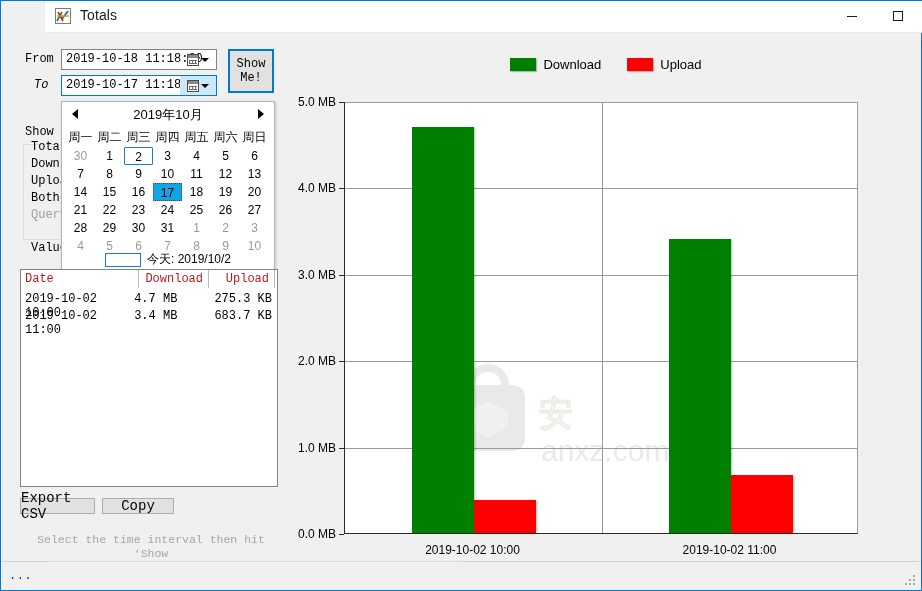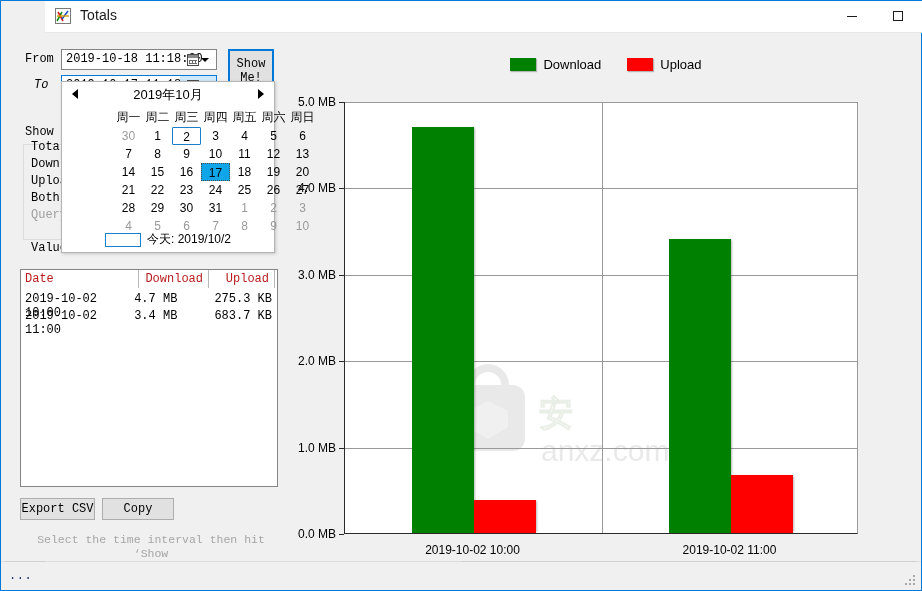--- a/index.html
+++ b/index.html
@@ -139,21 +139,21 @@
     position: absolute;
     left: 22px; top: 143px;
     width: 250px; height: 96px;
     box-sizing: border-box;
     border: 1px solid #dcdcdc;
   }
 
   
   .calendar {
     position: absolute;
-    left: 60px; top: 80px;
+    left: 60px; top: 100px;
     width: 214px;
     height: 172px;
     box-sizing: border-box;
     background: #ffffff;
     border: 1px solid #b4b4b4;
     box-shadow: 1px 1px 3px rgba(0,0,0,.18);
     font-family: "Liberation Sans", sans-serif;
   }
   .cal-head {
     position: relative;
@@ -174,21 +174,20 @@
   }
   .cal-prev { left: 6px; }
   .cal-next { right: 6px; }
   .tri-l { width:0;height:0;border-top:5px solid transparent;border-bottom:5px solid transparent;border-right:6px solid #000; }
   .tri-r { width:0;height:0;border-top:5px solid transparent;border-bottom:5px solid transparent;border-left:6px solid #000; }
 
   .cal-grid {
     position: absolute;
     left: 4px; top: 25px;
     width: 204px;
-    margin-left: 48px;
   }
   .cal-row { display: flex; }
   .cal-cell {
     width: 29px;
     height: 18px;
     line-height: 18px;
     text-align: center;
     font-size: 12px;
     color: #000;
     box-sizing: border-box;
@@ -257,28 +256,28 @@
     font-size: 12px;
     color: #000;
   }
   .rc-date { width: 118px; padding-left: 4px; }
   .rc-dl   { width: 70px; text-align: left; padding-right: 12px; }
   .rc-ul   { width: 66px; text-align: right; padding-right: 5px; }
 
   .btn {
     position: absolute;
     box-sizing: border-box;
-    height: 22px;
+    height: 16px;
     background: #e1e1e1;
     border: 1px solid #adadad;
     display: flex;
     align-items: center;
     justify-content: center;
     font-family: "Liberation Mono", monospace;
-    font-size: 12px;
+    font-size: 14px;
     color: #000;
   }
   #export-csv-button { left: 19px; top: 497px; width: 75px; }
   #copy-button       { left: 101px; top: 497px; width: 72px; }
 
   .hint {
     position: absolute;
     left: 19px; top: 532px;
     width: 262px;
     text-align: center;

